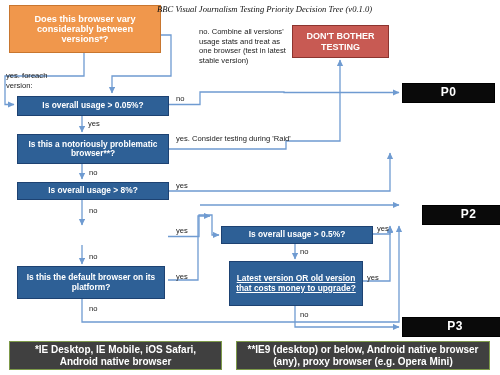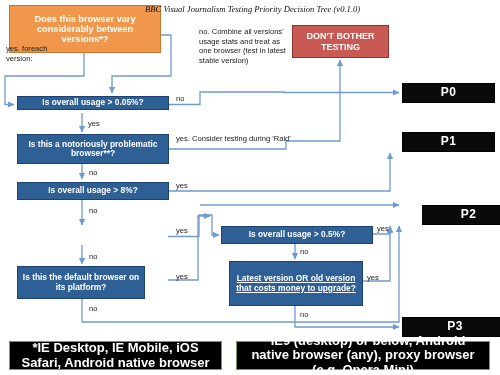--- a/index.html
+++ b/index.html
@@ -54,43 +54,44 @@
     padding: 2px 4px;
   }
   .priority {
     background: #0a0a0a;
     border: 1px solid #000000;
     color: #ffffff;
     font-size: 12px;
     letter-spacing: 0.3px;
   }
   .legend {
-    background: #000000;
+    background: #404040;
     border: 1px solid #7d9a49;
     color: #ffffff;
-    font-size: 13px;
+    font-size: 10px;
     padding: 6px 5px;
   }
   .label {
     position: absolute;
     font-family: "Liberation Sans", sans-serif;
     font-size: 7.6px;
     color: #1a1a1a;
     font-weight: normal;
     line-height: 1.28;
     z-index: 4;
     white-space: pre-line;
   }
   .title {
     position: absolute;
     font-family: "Liberation Serif", serif;
     font-style: italic;
     font-size: 8.6px;
     color: #111111;
     z-index: 4;
+    margin-left: 12px;
   }
 </style>
 </head>
 <body>
 
 <div id="canvas">
 
   <svg id="wires" viewBox="0 0 500 375">
     <defs>
       <marker id="ah" markerWidth="6" markerHeight="6" refX="4.6" refY="2.4" orient="auto">
@@ -134,42 +135,41 @@
       <path d="M200,205 L399,205" marker-end="url(#ah)"></path>
     </g>
   </svg>
 
   <div class="title" style="left:145px; top:4px;">BBC Visual Journalism Testing Priority Decision Tree (v0.1.0)</div>
 
   <div class="node start" style="left:9px; top:5px; width:152px; height:48px;">Does this browser vary considerably between versions*?</div>
 
   <div class="node stop" style="left:292px; top:25px; width:97px; height:33px;">DON'T BOTHER TESTING</div>
 
-  <div class="node decision" style="left:17px; top:96px; width:152px; height:14px;">Is overall usage &gt; 0.05%?</div>
+  <div class="node decision" style="left:17px; top:96px; width:152px; height:20px;">Is overall usage &gt; 0.05%?</div>
 
   <div class="node decision" style="left:17px; top:134px; width:152px; height:30px;">Is this a notoriously problematic browser**?</div>
 
   <div class="node decision" style="left:17px; top:182px; width:152px; height:18px;">Is overall usage &gt; 8%?</div>
 
 
-  <div class="node decision" style="left:17px; top:266px; width:128px; height:33px;">Is this the default browser on its platform?</div>
+  <div class="node decision" style="left:17px; top:266px; width:148px; height:33px;">Is this the default browser on its platform?</div>
 
   <div class="node decision" style="left:221px; top:226px; width:152px; height:18px;">Is overall usage &gt; 0.5%?</div>
 
   <div class="node decision" style="left:229px; top:261px; width:134px; height:45px;text-decoration:underline;">Latest version OR old version that costs money to upgrade?</div>
 
   <div class="node priority" style="left:402px; top:83px; width:93px; height:20px;">P0</div>
-  <div class="node priority" style="left:402px; top:132px; width:93px; height:20px;">P1</div>
   <div class="node priority" style="left:402px; top:205px; width:93px; height:20px;margin-left:20px;">P2</div>
   <div class="node priority" style="left:402px; top:317px; width:106px; height:20px;">P3</div>
 
   <div class="node legend" style="left:9px; top:341px; width:213px; height:29px;">*IE Desktop, IE Mobile, iOS Safari, Android native browser</div>
   <div class="node legend" style="left:236px; top:341px; width:254px; height:29px;">**IE9 (desktop) or below, Android native browser (any), proxy browser (e.g. Opera Mini)</div>
 
-  <div class="label" style="left:6px; top:44px; width:62px;">yes. foreach version:</div>
+  <div class="label" style="left:6px; top:71px; width:62px;">yes. foreach version:</div>
   <div class="label" style="left:199px; top:27px; width:88px;">no. Combine all versions' usage stats and treat as one browser (test in latest stable version)</div>
   <div class="label" style="left:176px; top:94px;">no</div>
   <div class="label" style="left:88px; top:119px;">yes</div>
   <div class="label" style="left:176px; top:134px; width:120px;">yes. Consider testing during 'Raid'</div>
   <div class="label" style="left:89px; top:168px;">no</div>
   <div class="label" style="left:176px; top:181px;">yes</div>
   <div class="label" style="left:89px; top:206px;">no</div>
   <div class="label" style="left:176px; top:226px;">yes</div>
   <div class="label" style="left:89px; top:252px;">no</div>
   <div class="label" style="left:176px; top:272px;">yes</div>

